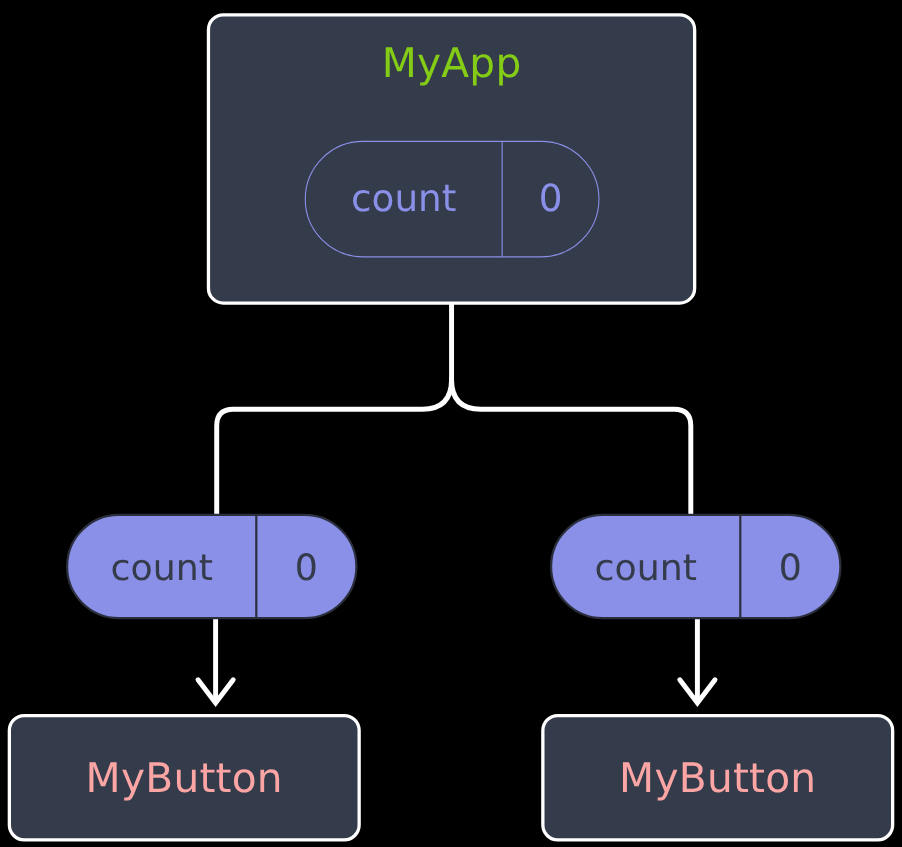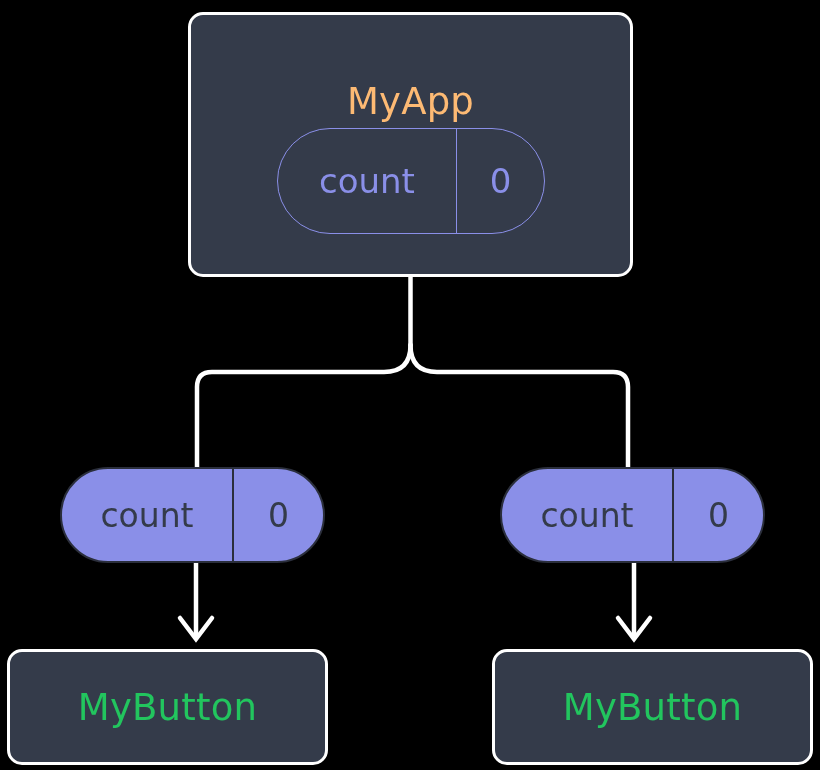--- a/index.html
+++ b/index.html
@@ -45,24 +45,24 @@
 
   
   #root-node {
     left: 188px;
     top: 12px;
     width: 445px;
     height: 265px;
     justify-content: flex-start;
   }
   .root-title {
-    color: #fdba74;
+    color: #84cc16;
     font-size: 37px;
     line-height: 1;
-    margin-top: 68px;
+    margin-top: 24px;
     letter-spacing: 0.2px;
     font-weight: 400;
   }
 
   
   .pill-outline {
     position: absolute;
     left: 277px;
     top: 128px;
     width: 268px;
@@ -142,21 +142,21 @@
     left: 7px;
     top: 649px;
     width: 321px;
   }
   #leaf-right {
     left: 492px;
     top: 649px;
     width: 321px;
   }
   .leaf-title {
-    color: #22c55e;
+    color: #fca5a5;
     font-size: 37px;
     line-height: 1;
     letter-spacing: 0.2px;
     font-weight: 400;
   }
 </style>
 </head>
 <body>
 
 <div id="canvas">

